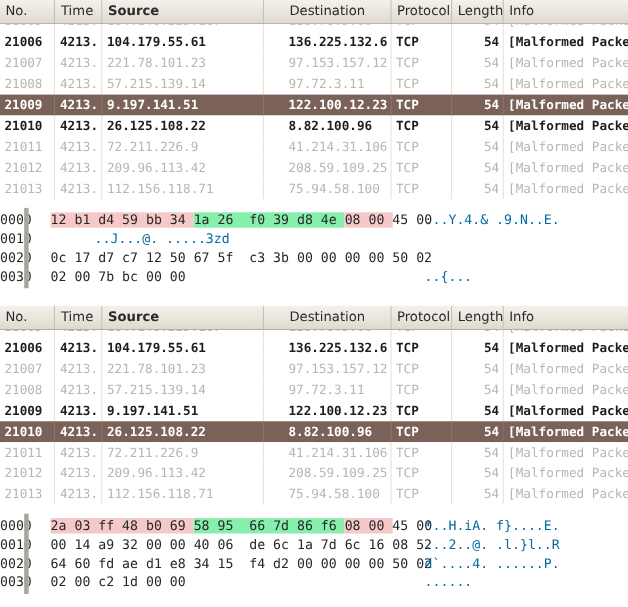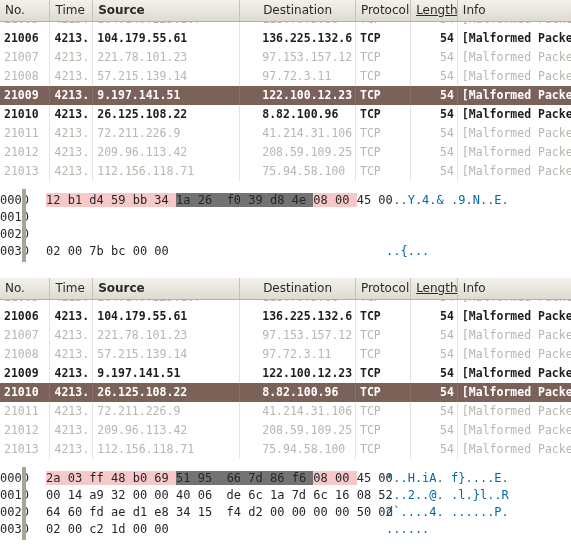--- a/index.html
+++ b/index.html
@@ -76,21 +76,21 @@
   .c-dest   { width: 101px; margin-left: 18px; }
   .c-proto  { width: 57px; }
   .c-len    { width: 48px; text-align: right; padding-right: 5px; }
   .c-info   { width: 117px; }
 
   .pl-header .c-no     { width: 52px; }
   .pl-header .c-time   { width: 44px; }
   .pl-header .c-source { width: 152px; font-weight: bold; }
   .pl-header .c-dest   { width: 101px; }
   .pl-header .c-proto  { width: 57px; }
-  .pl-header .c-len    { width: 48px; text-align: left; text-decoration: underline; }
+  .pl-header .c-len    { width: 48px; text-align: left; }
   .pl-header .c-info   { width: 117px; }
 
   
   .pl-row.dark .cell   { color: #1d1d1b; font-weight: bold; }
   .pl-row.faint .cell  { color: #b9b6ae; }
 
   .pl-row.selected {
     background: #7a6259;
   }
   .pl-row.selected .cell {
@@ -147,21 +147,21 @@
     width: 300px;
     white-space: pre;
   }
   .hex-ascii {
     flex: 0 0 auto;
     margin-left: 40px;
     white-space: pre;
     color: #0369a1;
   }
   .hl-a { background: #f7c8c8; margin-top: 39px; }
-  .hl-b { background: #737373; }
+  .hl-b { background: #86efac; }
   .hl-c { background: #f7c8c8; }
 
   .gap { height: 14px; background: #ffffff; }
   .gap-small { height: 6px; background: #ffffff; }
 </style>
 </head>
 <body>
 
 <div class="screen">
 
@@ -258,22 +258,22 @@
           <div class="cell c-info">[Malformed Packet]</div>
         </div>
       </div>
   </div>
 
   <div class="gap-small"></div>
   <div class="hex-panel">
     <div class="hex-border"></div>
     <div class="hex-lines">
         <div class="hex-line"><span class="hex-off">0000</span><span class="hex-bytes"><span class="hl-a">12 b1 d4 59 bb 34 </span><span class="hl-b">1a 26 </span><span class="hl-b"> f0 39 d8 4e </span><span class="hl-c">08 00 </span><span>45 00</span></span><span class="hex-ascii">...Y.4.&amp; .9.N..E.</span></div>
-        <div class="hex-line"><span class="hex-off">0010</span></div>
-        <div class="hex-line"><span class="hex-off">0020</span></div>
+        <div class="hex-line"><span class="hex-off">0010</span><span class="hex-ascii">..J...@. .....3zd</span></div>
+        <div class="hex-line"><span class="hex-off">0020</span><span class="hex-bytes"><span>0c 17 d7 c7 12 50 67 5f  c3 3b 00 00 00 00 50 02</span></span></div>
         <div class="hex-line"><span class="hex-off">0030</span><span class="hex-bytes"><span>02 00 7b bc 00 00</span></span><span class="hex-ascii">..{...</span></div>
       </div>
   </div>
 
   <div class="gap"></div>
 
   <div class="packet-panel">
     <div class="pl-header">
       <div class="cell c-no">No.</div>
       <div class="cell c-time">Time</div>
@@ -365,20 +365,20 @@
           <div class="cell c-len">54</div>
           <div class="cell c-info">[Malformed Packet]</div>
         </div>
       </div>
   </div>
 
   <div class="gap-small"></div>
   <div class="hex-panel">
     <div class="hex-border"></div>
     <div class="hex-lines">
-        <div class="hex-line"><span class="hex-off">0000</span><span class="hex-bytes"><span class="hl-a">2a 03 ff 48 b0 69 </span><span class="hl-b">51 95 </span><span class="hl-b"> 66 7d 86 f6 </span><span class="hl-c">08 00 </span><span>45 00</span></span><span class="hex-ascii">*..H.iA. f}....E.</span></div>
+        <div class="hex-line"><span class="hex-off">0000</span><span class="hex-bytes"><span class="hl-a">2a 03 ff 48 b0 69 </span><span class="hl-b">58 95 </span><span class="hl-b"> 66 7d 86 f6 </span><span class="hl-c">08 00 </span><span>45 00</span></span><span class="hex-ascii">*..H.iA. f}....E.</span></div>
         <div class="hex-line"><span class="hex-off">0010</span><span class="hex-bytes"><span>00 14 a9 32 00 00 40 06  de 6c 1a 7d 6c 16 08 52</span></span><span class="hex-ascii">...2..@. .l.}l..R</span></div>
         <div class="hex-line"><span class="hex-off">0020</span><span class="hex-bytes"><span>64 60 fd ae d1 e8 34 15  f4 d2 00 00 00 00 50 02</span></span><span class="hex-ascii">d`....4. ......P.</span></div>
         <div class="hex-line"><span class="hex-off">0030</span><span class="hex-bytes"><span>02 00 c2 1d 00 00</span></span><span class="hex-ascii">......</span></div>
       </div>
   </div>
 
 </div>
 
 </body></html>

